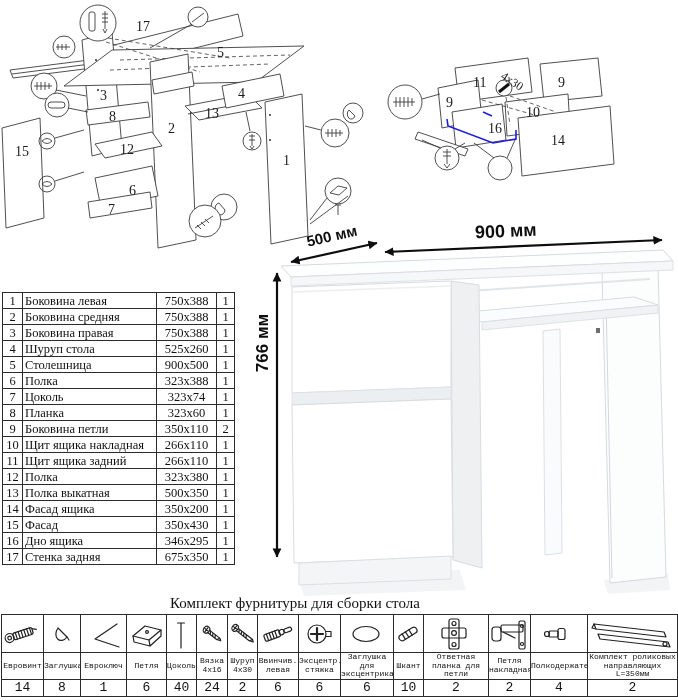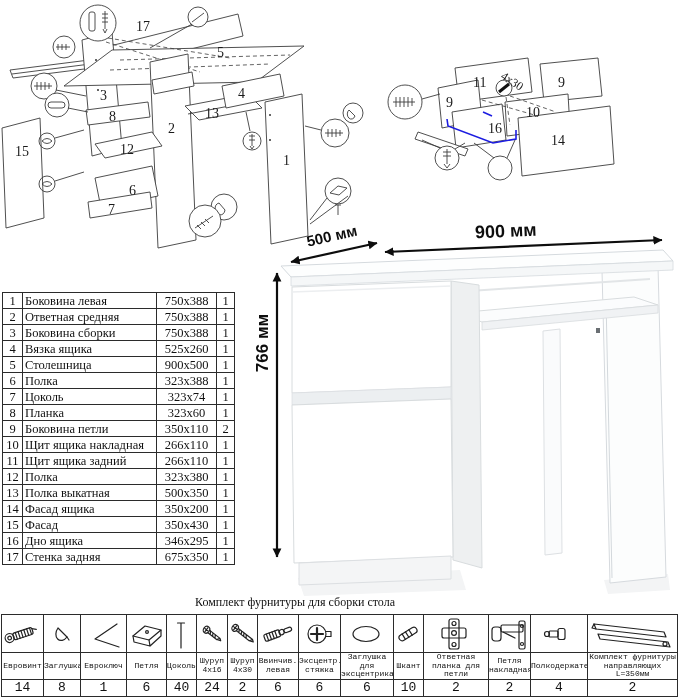--- a/index.html
+++ b/index.html
@@ -8,21 +8,21 @@
   svg{display:block;}
   .art{position:absolute;left:0;top:0;}
   
   table.parts{position:absolute;left:2px;top:292px;width:232px;border-collapse:collapse;
         table-layout:fixed;font-family:"Liberation Serif",serif;}
   table.parts td{border:1px solid #2b2b2b;font-size:12.5px;line-height:14px;height:15px;
         padding:0 2px;white-space:nowrap;overflow:hidden;background:#fff;}
   table.parts td.c{text-align:center;padding:0;}
   
   .hw-title{position:absolute;left:100px;top:595px;width:390px;text-align:center;
-        font-size:12px;color:#111;}
+        font-size:15px;color:#111;}
   table.hw{position:absolute;left:1px;top:614px;width:676px;border-collapse:collapse;
         table-layout:fixed;font-family:Liberation Mono, monospace;background:#404040;}
   table.hw td{border:1px solid #2b2b2b;text-align:center;vertical-align:middle;
         padding:0;overflow:hidden;background:#fff;}
   table.hw tr.icons td{height:37px;}
   table.hw tr.names td{height:24px;font-size:8px;line-height:8.5px;}
   table.hw tr.qty td{height:16px;font-size:13px;}
   .dim-label{font-family:"Liberation Sans",sans-serif;font-weight:bold;fill:#0d0d0d;}
   .plabel{font-family:"Liberation Serif",serif;font-size:14px;fill:#1a1a1a;}
   .plabel-s{font-family:"Liberation Serif",serif;font-size:12px;fill:#1a1a1a;}
@@ -237,33 +237,33 @@
       </colgroup>
   <tbody>
     <tr>
           <td class="c">1</td>
           <td>Боковина левая</td>
           <td class="c">750x388</td>
           <td class="c">1</td>
         </tr>
     <tr>
           <td class="c">2</td>
-          <td>Ответная средняя</td>
+          <td>Боковина средняя</td>
           <td class="c">750x388</td>
           <td class="c">1</td>
         </tr>
     <tr>
           <td class="c">3</td>
-          <td>Боковина сборки</td>
+          <td>Боковина правая</td>
           <td class="c">750x388</td>
           <td class="c">1</td>
         </tr>
     <tr>
           <td class="c">4</td>
-          <td>Вязка ящика</td>
+          <td>Шуруп стола</td>
           <td class="c">525x260</td>
           <td class="c">1</td>
         </tr>
     <tr>
           <td class="c">5</td>
           <td>Столешница</td>
           <td class="c">900x500</td>
           <td class="c">1</td>
         </tr>
     <tr>
@@ -498,30 +498,30 @@
               </g>
             </svg>
           </td>
   </tr>
   <tr class="names">
     <td>Евровинт</td>
     <td>Заглушка</td>
     <td>Евроключ</td>
     <td>Петля</td>
     <td>Цоколь</td>
-    <td>Шуруп 4х16</td>
+    <td>Вязка 4х16</td>
     <td>Шуруп 4х30</td>
     <td>Ввинчив. левая</td>
     <td>Эксцентр. стяжка</td>
     <td>Заглушка для эксцентрика</td>
     <td>Шкант</td>
     <td>Ответная планка для петли</td>
     <td>Петля накладная</td>
     <td>Полкодержатель</td>
-    <td>Комплект фурнитуры направляющих L=350мм</td>
+    <td>Комплект роликовых направляющих L=350мм</td>
   </tr>
   <tr class="qty">
     <td>14</td>
     <td>8</td>
     <td>1</td>
     <td>6</td>
     <td>40</td>
     <td>24</td>
     <td>2</td>
     <td>6</td>

